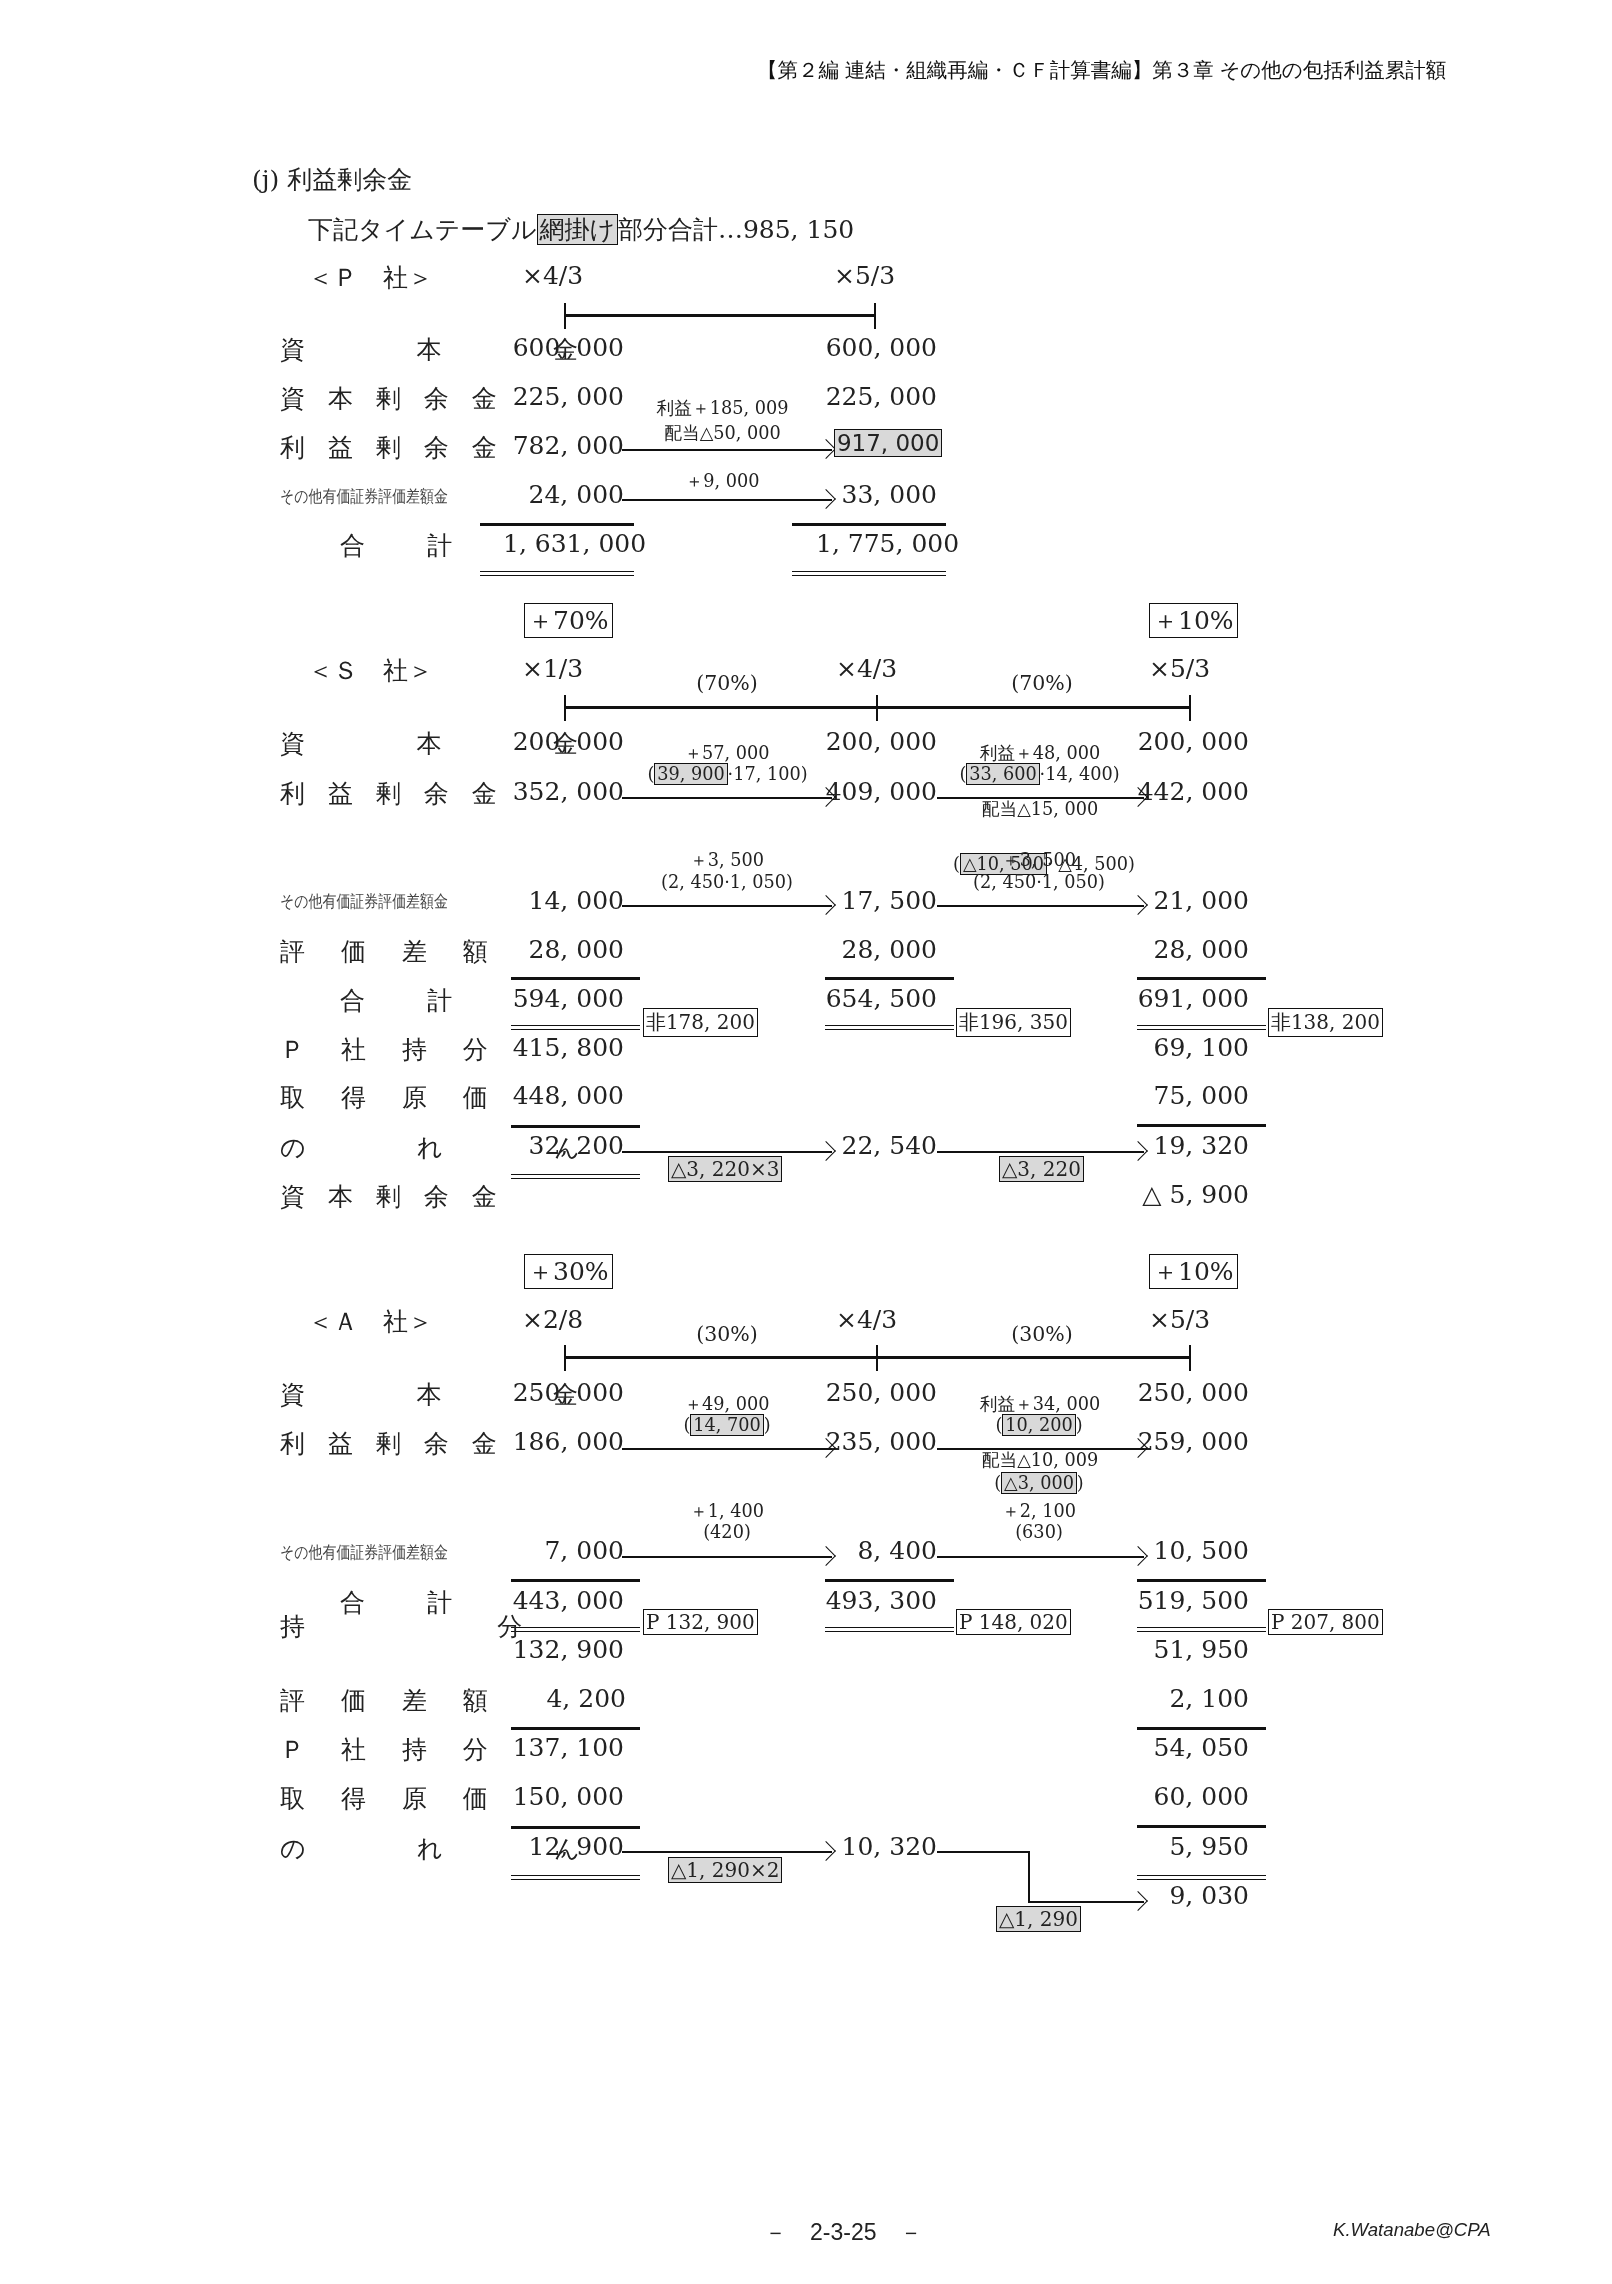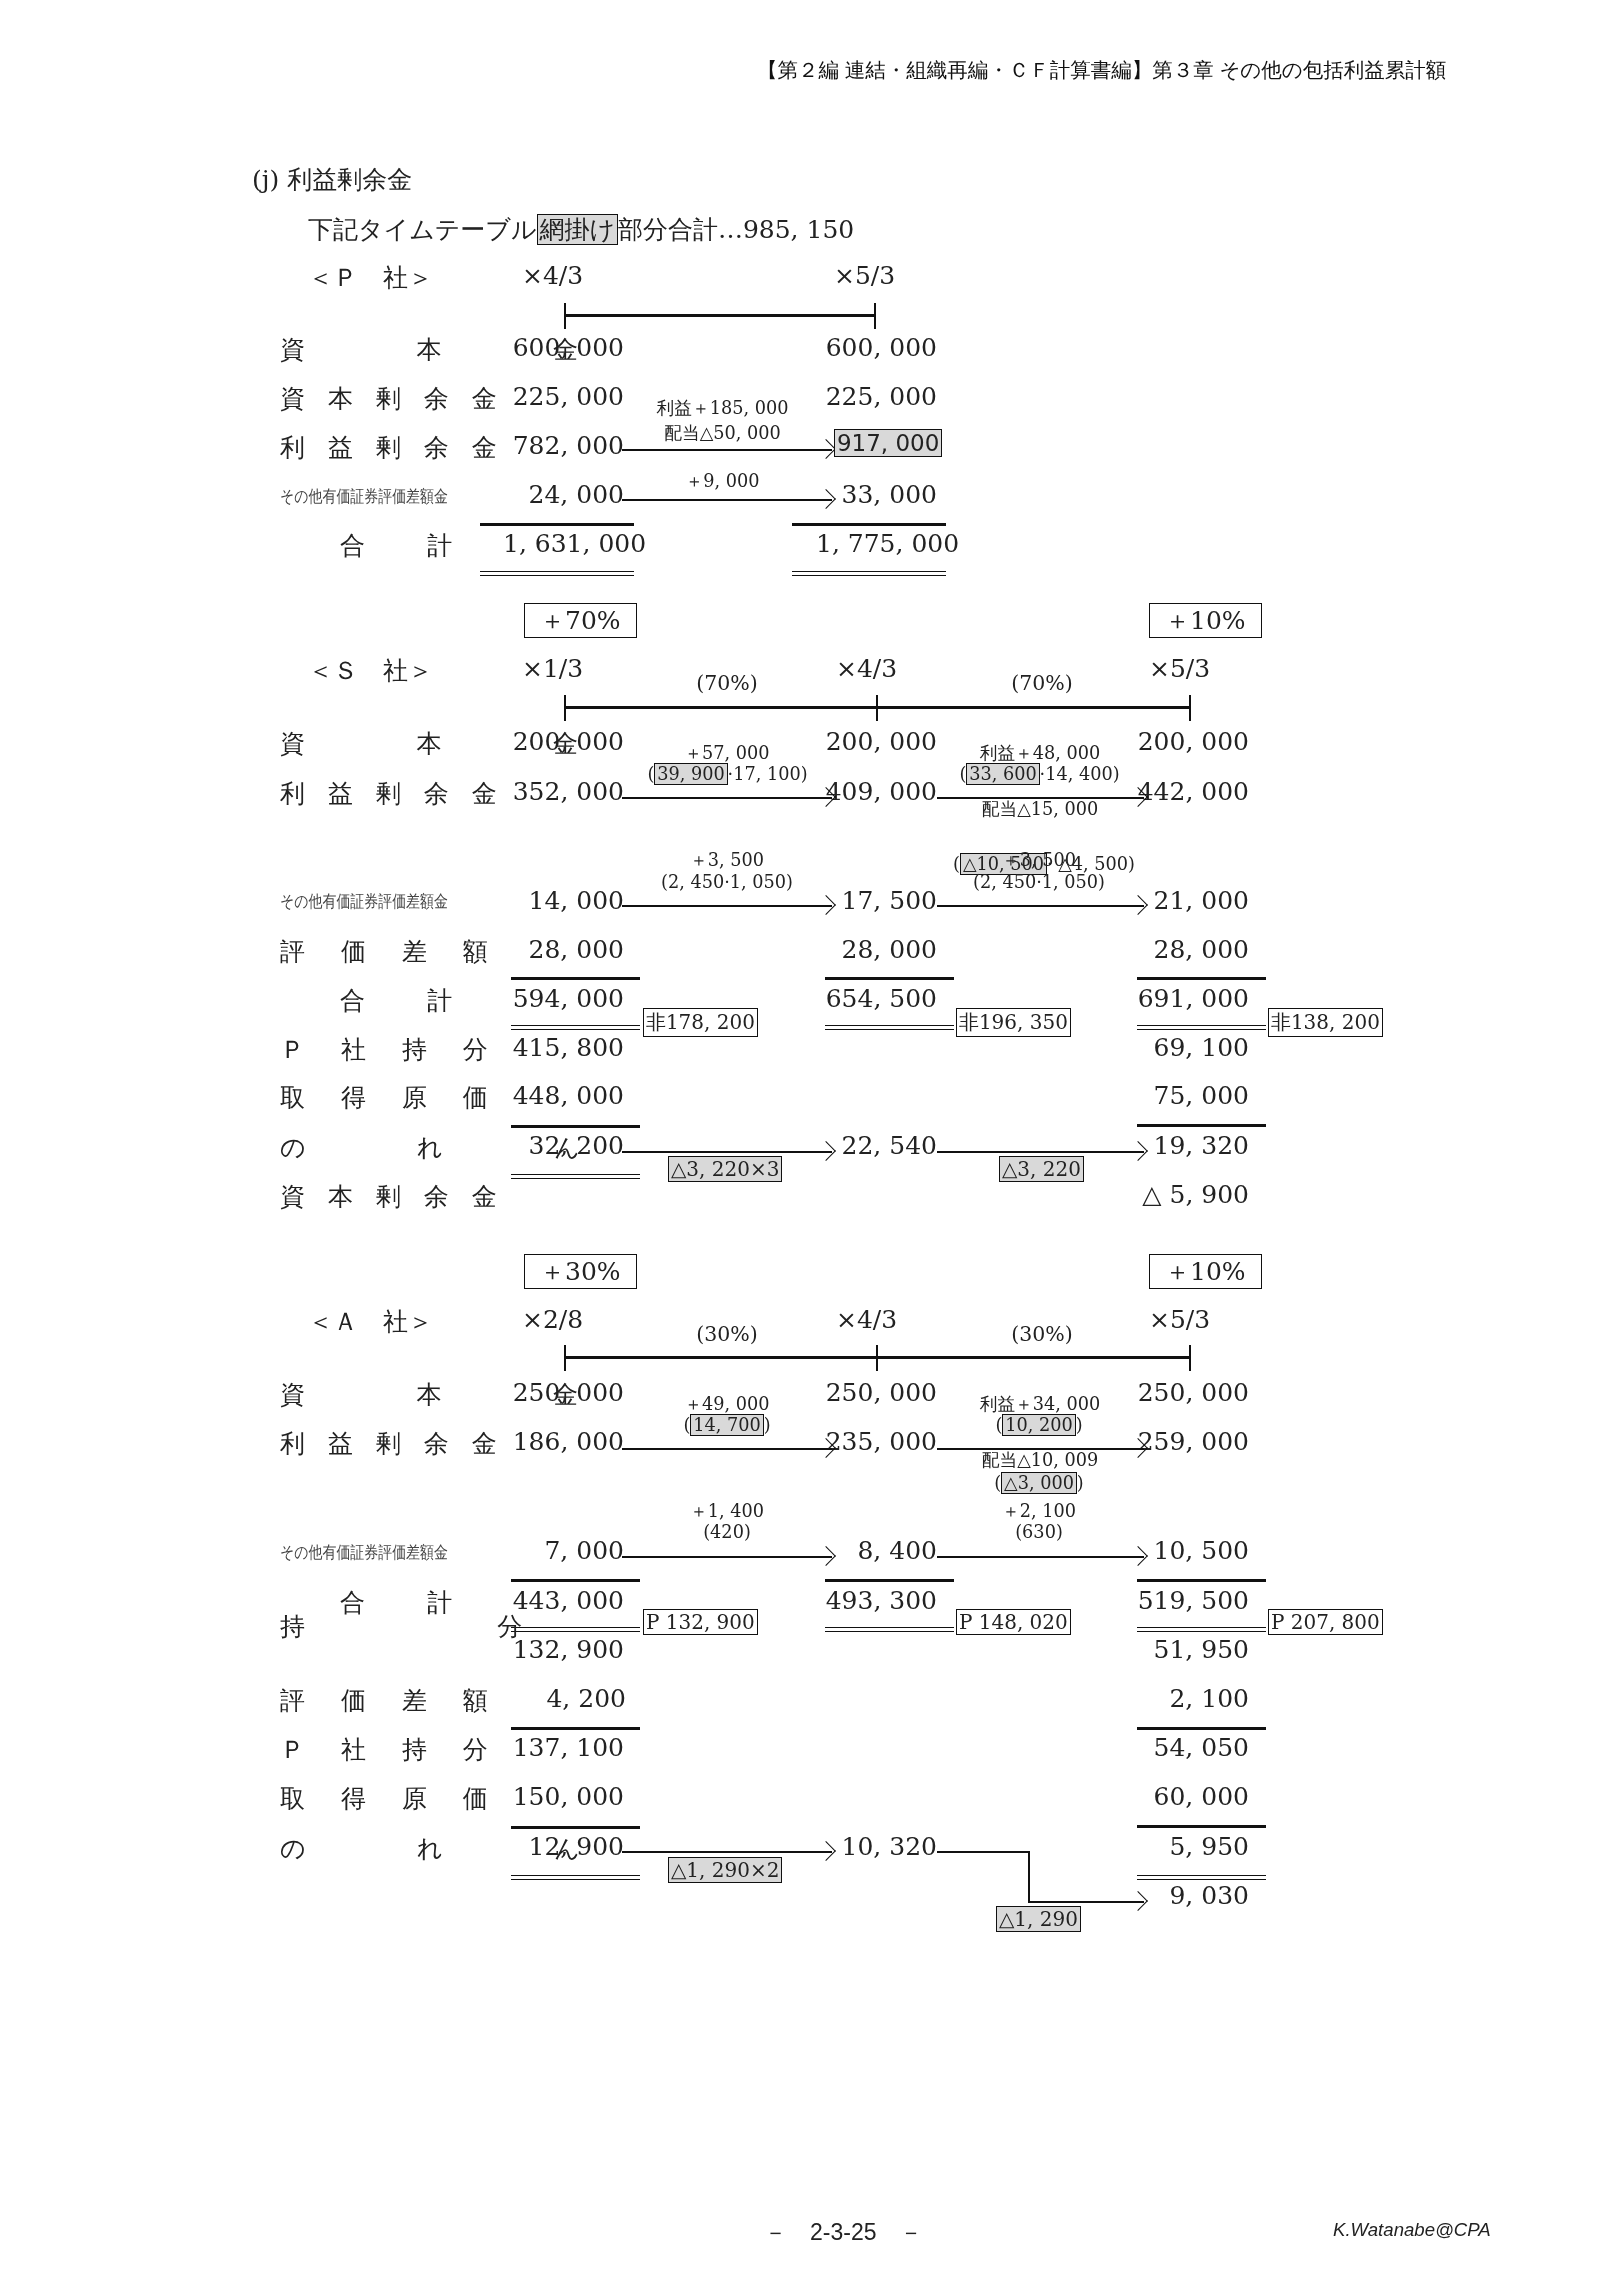--- a/index.html
+++ b/index.html
@@ -5,21 +5,21 @@
   html,body{margin:0;padding:0;background:#fff;}
   body{width:1613px;height:2285px;position:relative;overflow:hidden;font-family:"DejaVu Serif","Liberation Serif",serif;color:#222;}
   .abs{position:absolute;white-space:nowrap;}
   .hdr{font-family:"Liberation Sans","DejaVu Sans",sans-serif;font-size:20.5px;color:#111;}
   .t{font-size:25px;}
   .lbl{font-size:25px;letter-spacing:0;}
   .lbl-sm{font-size:17px;color:#444;transform:scaleX(0.82);transform-origin:left center;}
   .num{font-size:25px;text-align:right;width:121px;}
   .small{font-size:17.7px;text-align:center;}
   .hl{background:#d9d9d9;border:1.9px solid #111;padding:0 1.9px;}
-  .box{border:1.9px solid #111;padding:0 15px;}
+  .box{border:1.9px solid #111;padding:0 3px;}
   .boxs{border:1.9px solid #111;padding:0 1.9px;font-size:20px;}
   .line{position:absolute;background:#111;}
   .dbl{position:absolute;border-top:1.9px solid #111;border-bottom:1.9px solid #111;height:2.8px;}
   .arrow{position:absolute;height:1.9px;background:#111;}
   .arrow::after{content:"";position:absolute;right:-0.9px;top:-7.5px;width:13px;height:13px;border-top:1.9px solid #111;border-right:1.9px solid #111;transform:rotate(45deg);}
   .tick{position:absolute;width:1.9px;background:#111;}
   .foot{font-family:"Liberation Sans","DejaVu Sans",sans-serif;}
 </style>
 </head>
 <body>
@@ -42,21 +42,21 @@
   <div class="abs lbl" style="left:280px;top:333px;letter-spacing:20.5px;">資　　本　　金</div>
   <div class="abs num" style="left:503px;top:333px;">600, 000</div>
   <div class="abs num" style="left:816px;top:333px;">600, 000</div>
 
   <div class="abs lbl" style="left:280px;top:382px;letter-spacing:7.5px;">資 本 剰 余 金</div>
   <div class="abs num" style="left:503px;top:382px;">225, 000</div>
   <div class="abs num" style="left:816px;top:382px;">225, 000</div>
 
   <div class="abs lbl" style="left:280px;top:431px;letter-spacing:7.5px;">利 益 剰 余 金</div>
   <div class="abs num" style="left:503px;top:431px;">782, 000</div>
-  <div class="abs small" style="left:634px;top:396px;width:177px;">利益＋185, 000</div>
+  <div class="abs small" style="left:634px;top:396px;width:177px;">利益＋185, 009</div>
   <div class="abs small" style="left:634px;top:421px;width:177px;">配当△50, 000</div>
   <div class="arrow" style="left:622px;top:449px;width:210px;"></div>
   <div class="abs t" style="left:834px;top:428px;"><span class="hl" style="font-family:'DejaVu Sans',sans-serif;font-size:23px;">917, 000</span></div>
 
   <div class="abs lbl-sm" style="left:280px;top:485px;">その他有価証券評価差額金</div>
   <div class="abs num" style="left:503px;top:480px;">24, 000</div>
   <div class="abs small" style="left:634px;top:469px;width:177px;">＋9, 000</div>
   <div class="arrow" style="left:622px;top:499px;width:210px;"></div>
   <div class="abs num" style="left:816px;top:480px;">33, 000</div>
 

